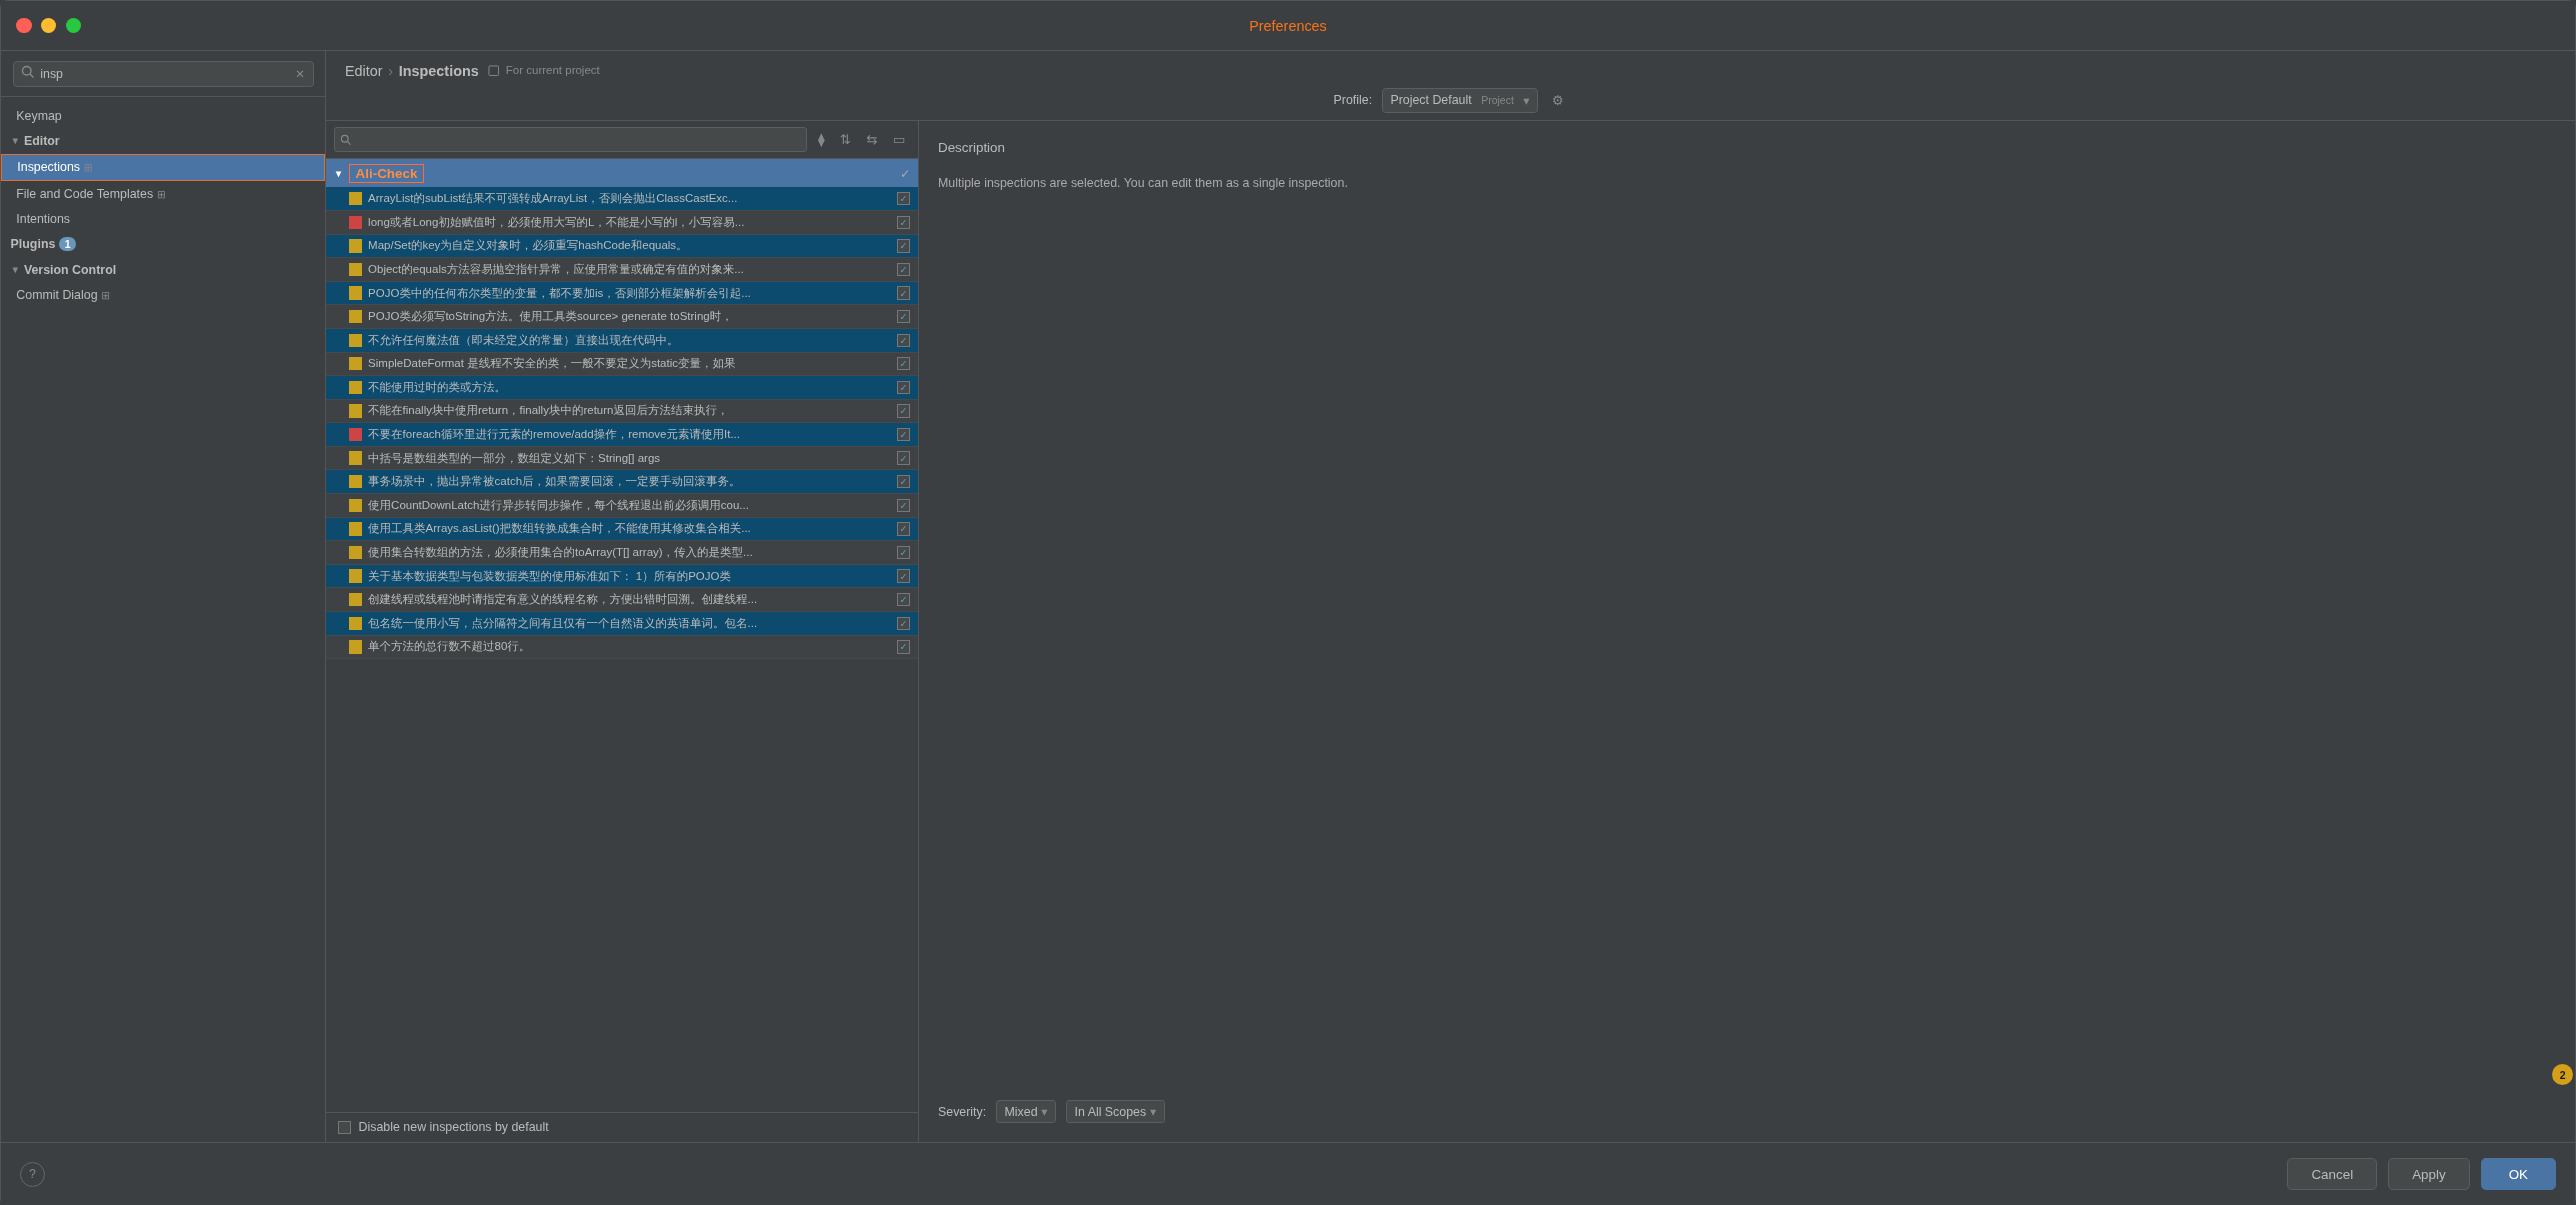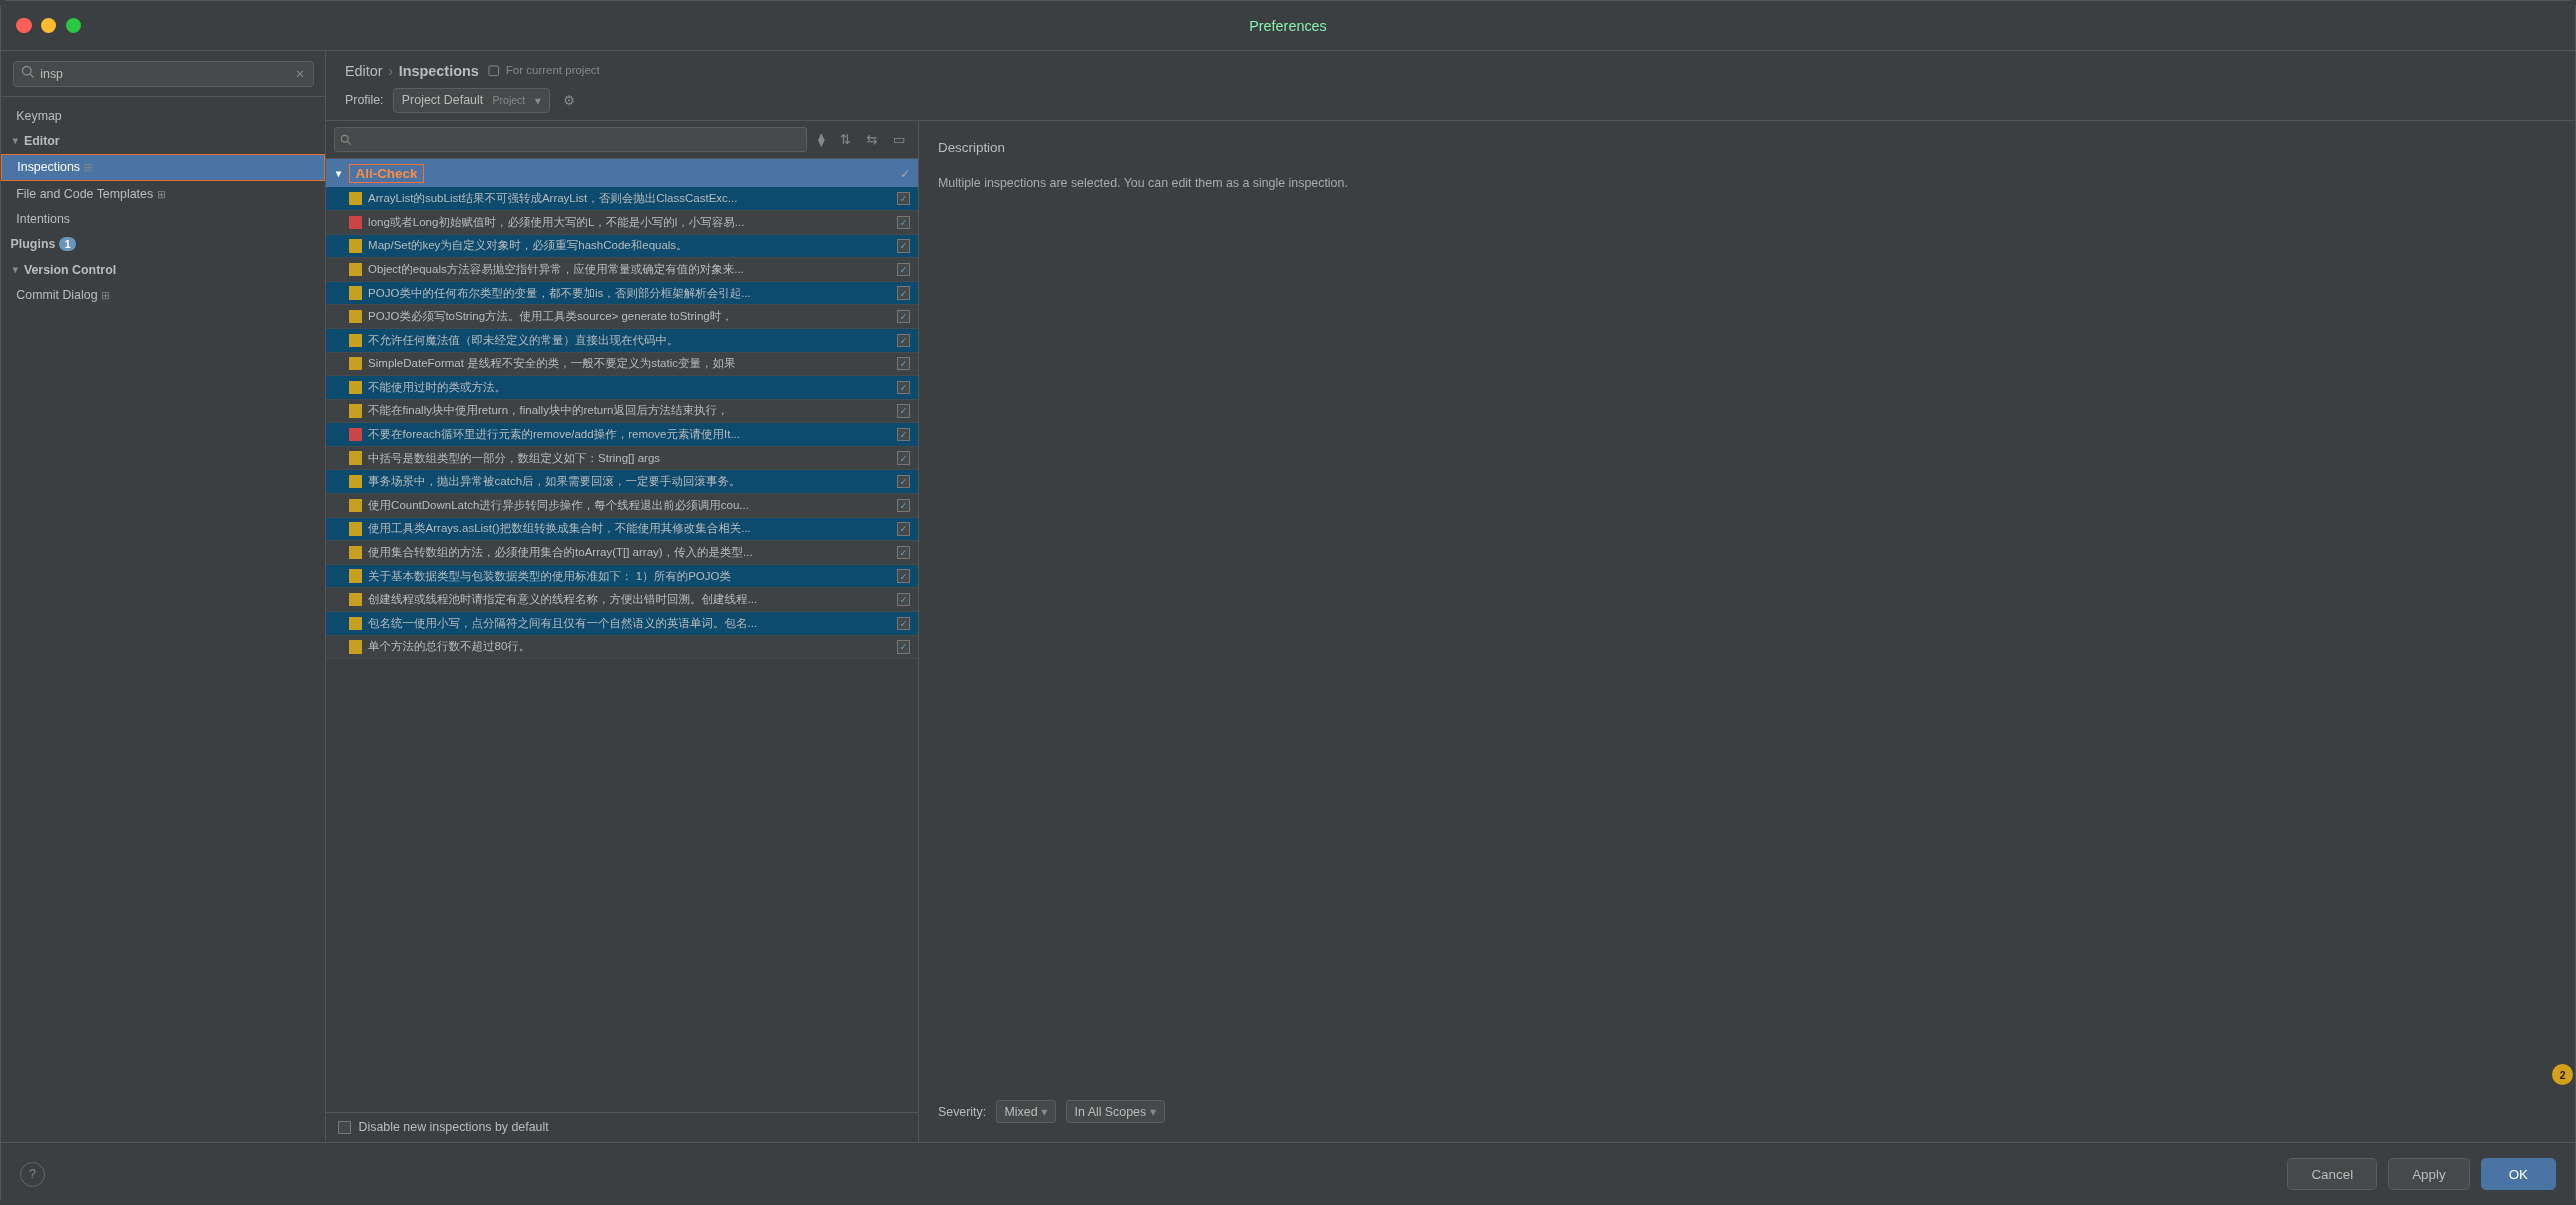--- a/index.html
+++ b/index.html
@@ -41,21 +41,21 @@
     .traffic-light {
       width: 15.3px;
       height: 15.3px;
       border-radius: 50%;
     }
     .tl-close { background: #ff5f57; }
     .tl-min { background: #febc2e; }
     .tl-max { background: #28c840; }
     .title-text {
       font-size: 14.4px;
-      color: #86efac;
+      color: #f97316;
       font-weight: 500;
     }
     .main-content {
       display: flex;
       flex: 1;
       overflow: hidden;
     }
     
     .sidebar {
       width: 325px;
@@ -167,20 +167,21 @@
     .breadcrumb-current { font-weight: 600; }
     .for-current-project {
       font-size: 11.5px;
       color: #888;
       margin-left: 3.8px;
     }
     .profile-row {
       display: flex;
       align-items: center;
       gap: 9.6px;
+      justify-content: center;
     }
     .profile-label { color: #bbbbbb; font-size: 12.4px; }
     .profile-select {
       background: #45494a;
       border: 1px solid #5a5e60;
       border-radius: 3.8px;
       color: #bbbbbb;
       padding: 3.8px 7.7px;
       font-size: 12.4px;
       cursor: pointer;

